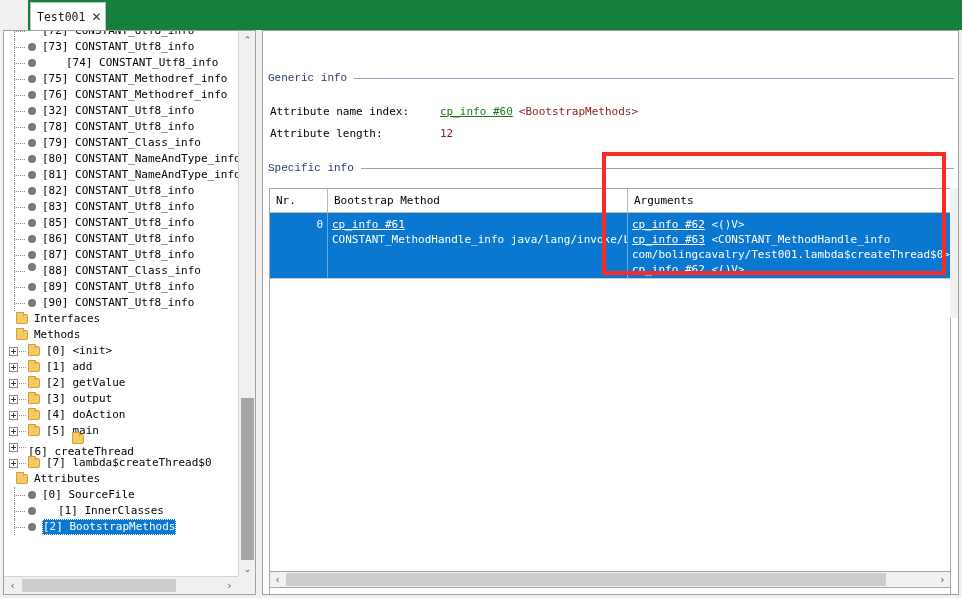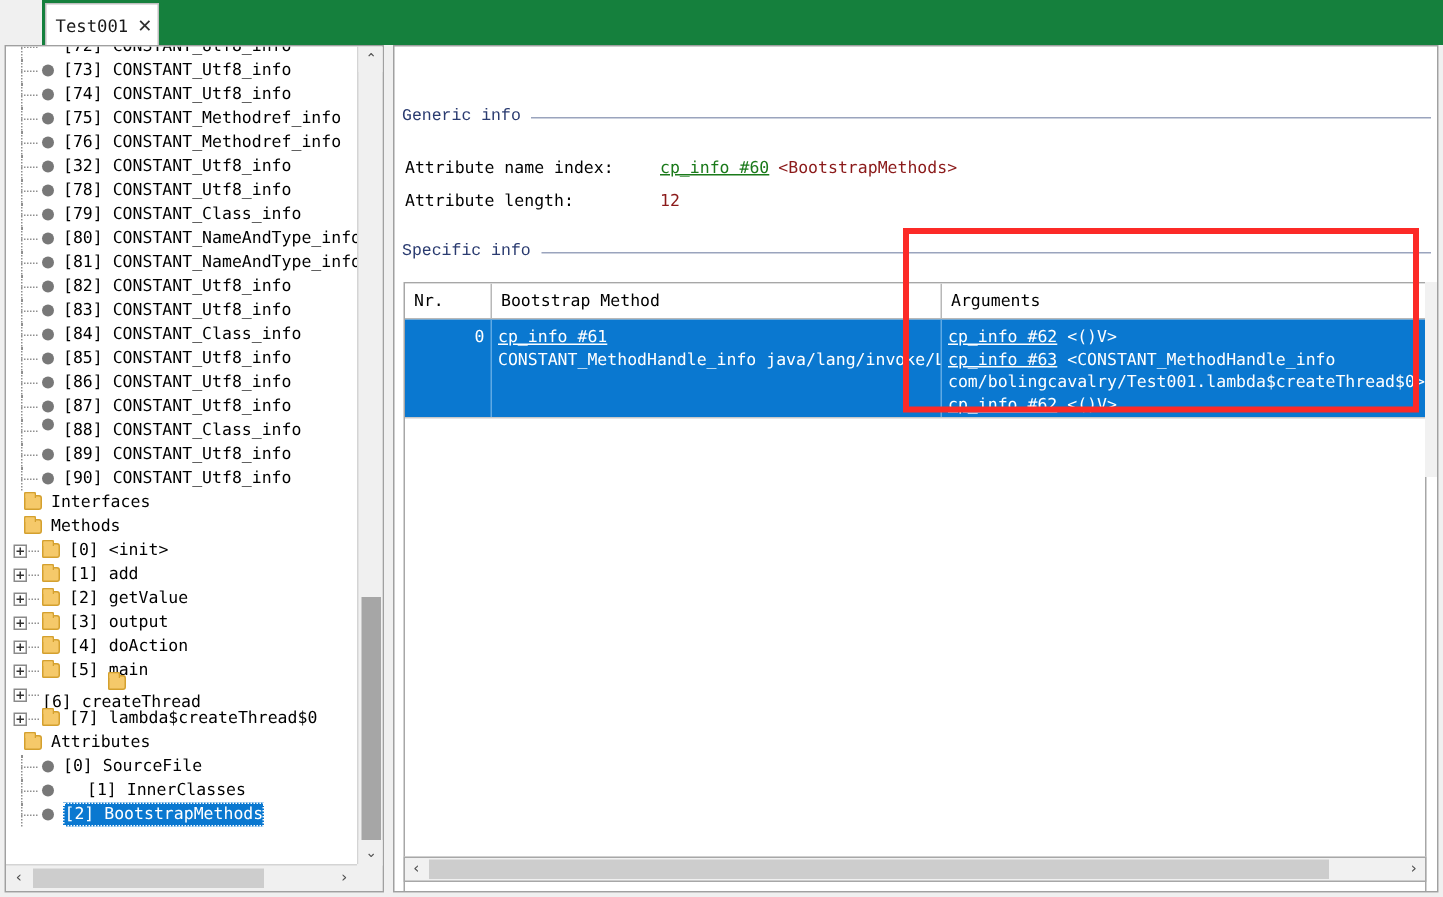--- a/index.html
+++ b/index.html
@@ -388,21 +388,21 @@
             <div class="guide"></div>
             <div class="elbow"></div>
             <div style="display: flex; align-items: center; padding-left: 24px;">
               <span class="bullet"></span>
               <span class="tlabel">[73] CONSTANT_Utf8_info</span>
             </div>
           </div>
           <div class="tnode">
             <div class="guide"></div>
             <div class="elbow"></div>
-            <div style="display: flex; align-items: center; padding-left: 24px;">
+            <div style="display: flex; align-items: center; padding-left: 24px; gap: 24px;">
               <span class="bullet"></span>
               <span class="tlabel">[74] CONSTANT_Utf8_info</span>
             </div>
           </div>
           <div class="tnode">
             <div class="guide"></div>
             <div class="elbow"></div>
             <div style="display: flex; align-items: center; padding-left: 24px;">
               <span class="bullet"></span>
               <span class="tlabel">[75] CONSTANT_Methodref_info</span>
@@ -463,28 +463,20 @@
               <span class="bullet"></span>
               <span class="tlabel">[82] CONSTANT_Utf8_info</span>
             </div>
           </div>
           <div class="tnode">
             <div class="guide"></div>
             <div class="elbow"></div>
             <div style="display: flex; align-items: center; padding-left: 24px;">
               <span class="bullet"></span>
               <span class="tlabel">[83] CONSTANT_Utf8_info</span>
-            </div>
-          </div>
-          <div class="tnode">
-            <div class="guide"></div>
-            <div class="elbow"></div>
-            <div style="display: flex; align-items: center; padding-left: 24px;">
-              <span class="bullet"></span>
-              <span class="tlabel">[84] CONSTANT_Class_info</span>
             </div>
           </div>
           <div class="tnode">
             <div class="guide"></div>
             <div class="elbow"></div>
             <div style="display: flex; align-items: center; padding-left: 24px;">
               <span class="bullet"></span>
               <span class="tlabel">[85] CONSTANT_Utf8_info</span>
             </div>
           </div>

